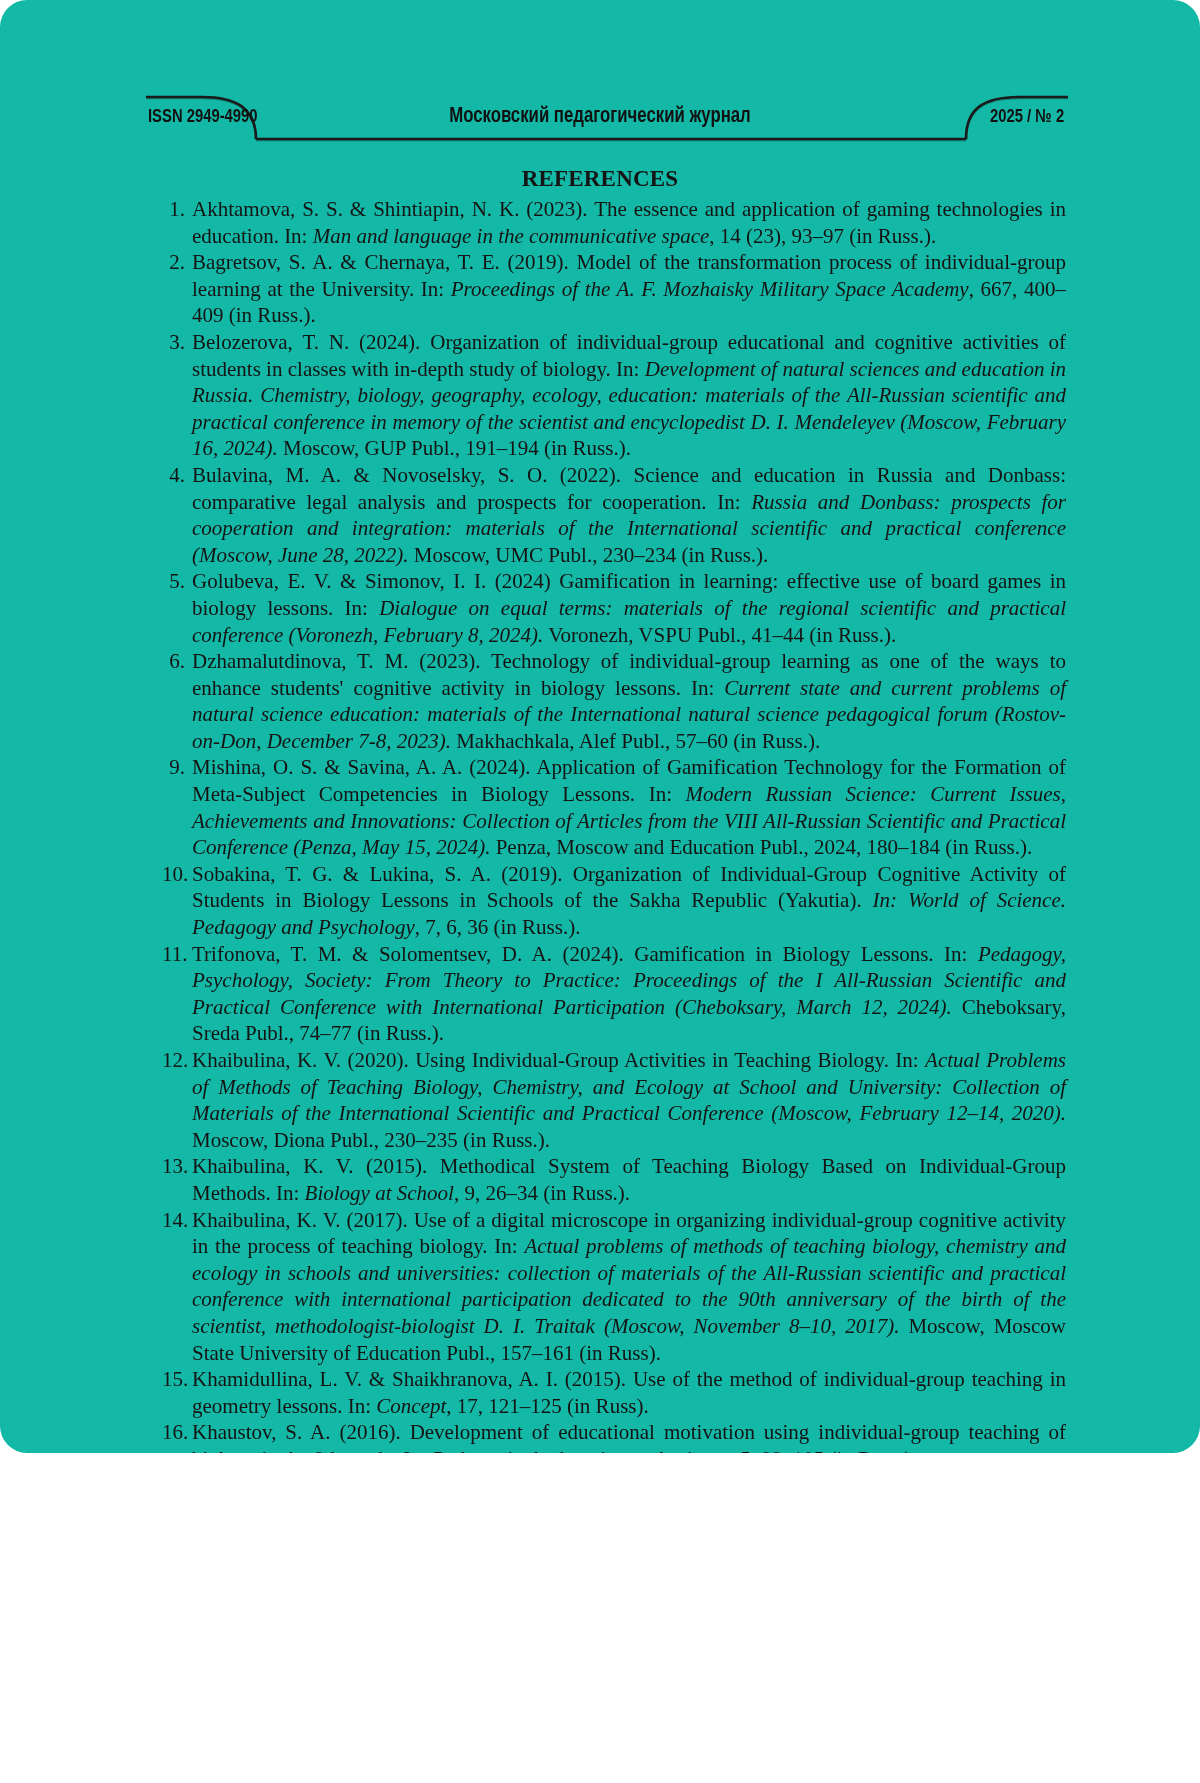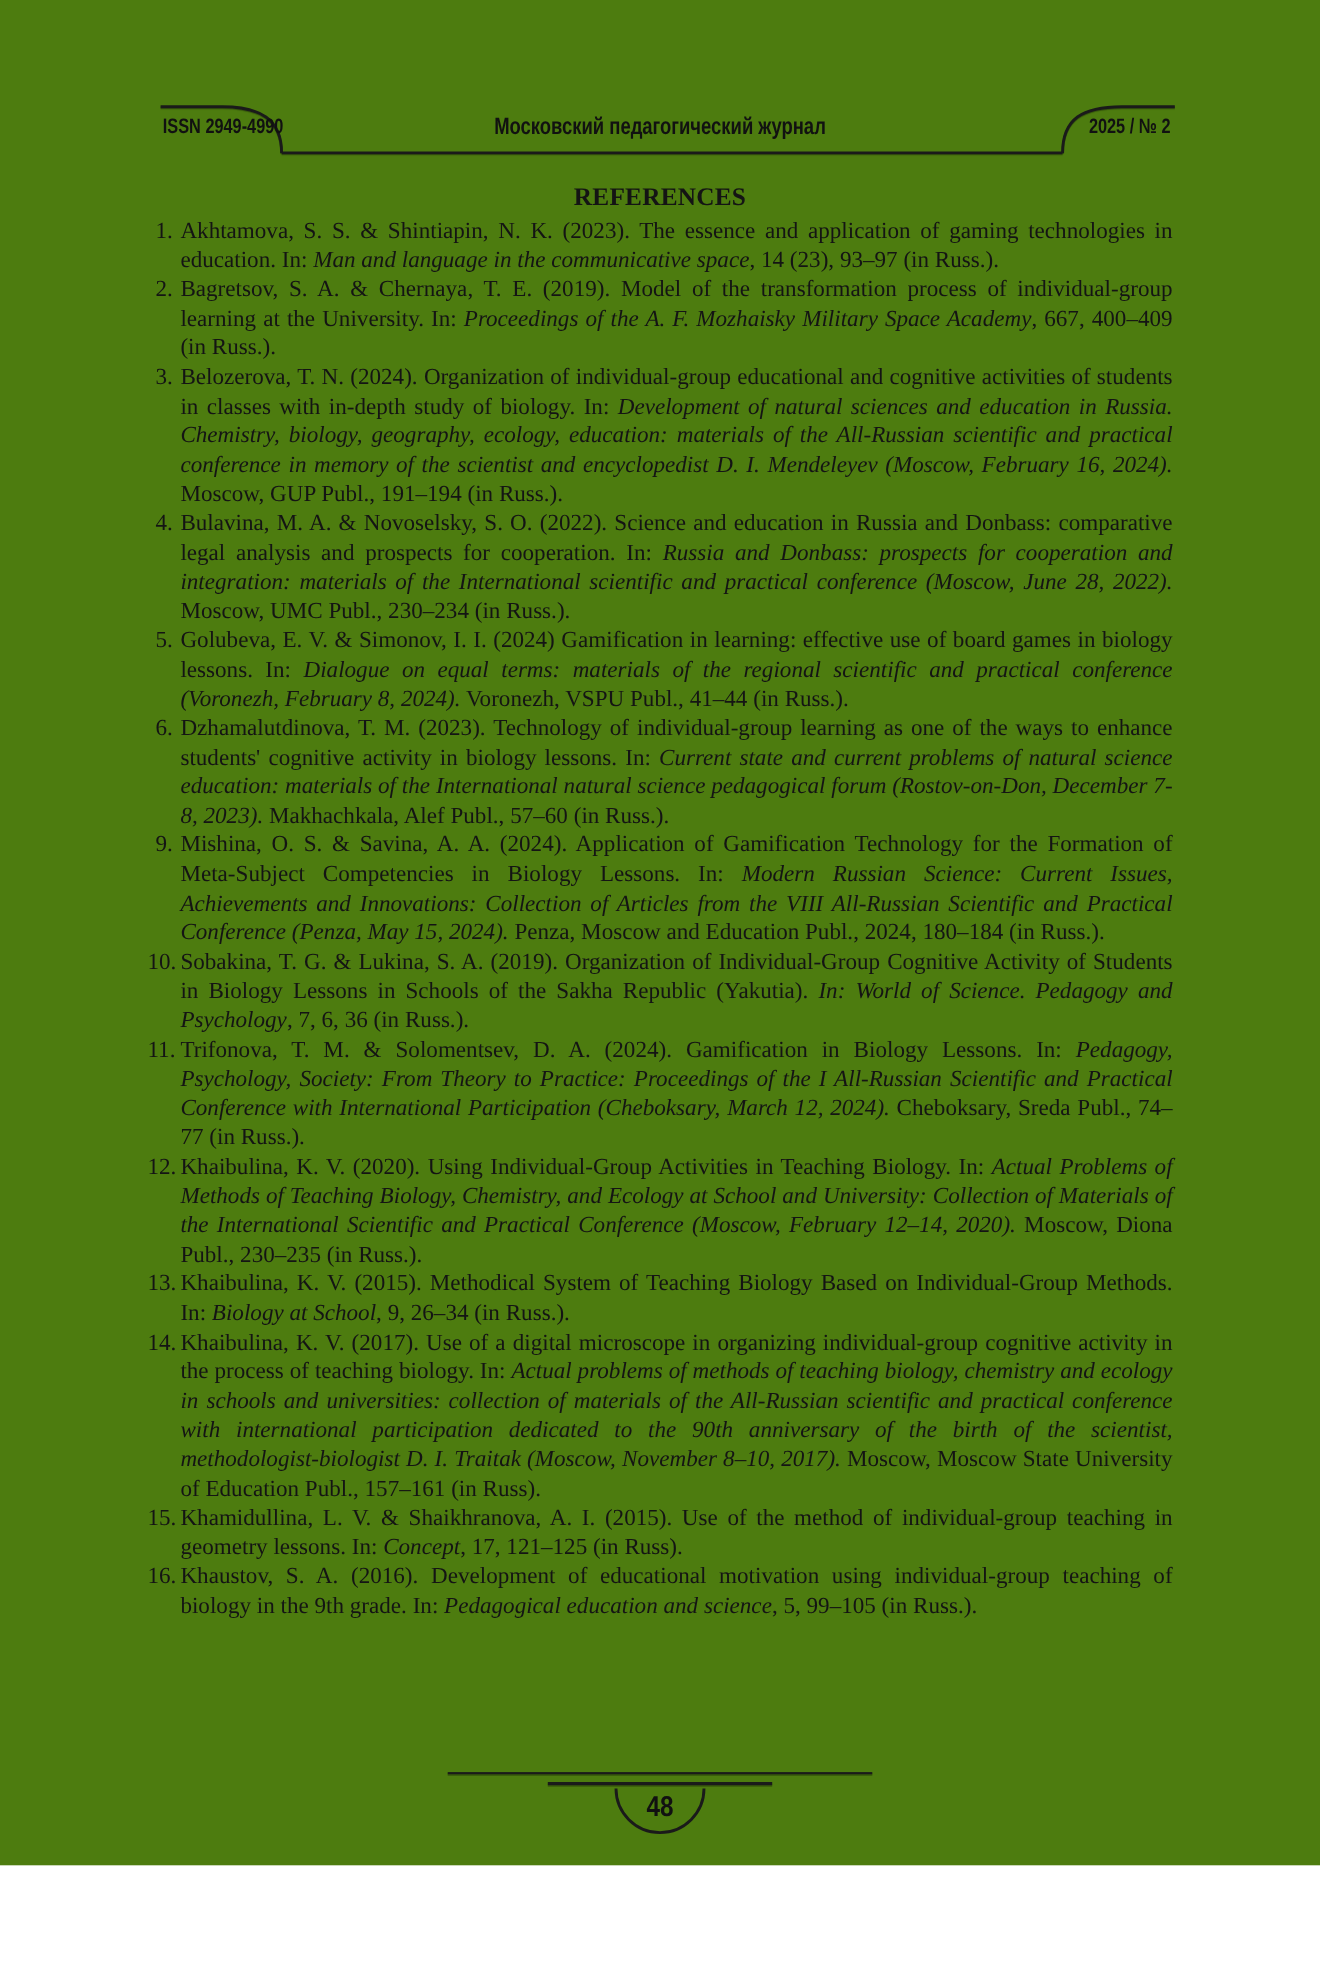--- a/index.html
+++ b/index.html
@@ -1,22 +1,23 @@
 <!DOCTYPE html>
 <html lang="en"><head>
 <meta charset="utf-8">
 <style>
   html,body { margin:0; padding:0; background:#ffffff; }
   .page {
     position:relative;
-    width:1200px; height:1696px;
-    background:#4d7c0f;
+    width:1200px; height:1453px;
+    background:#14b8a6;
     color:#141414;
     font-family:"Liberation Serif", serif;
     overflow:hidden;
+    border-radius:27px;
   }
 
   
   .journal-header {
     position:absolute; top:90px; left:130px;
     width:940px; height:60px;
   }
   .journal-header svg { position:absolute; top:0; left:0; filter:drop-shadow(0 1.5px 0 rgba(0,0,0,0.28)); }
   .hdr-text {
     position:absolute;
@@ -34,21 +35,21 @@
     position:absolute; top:166px; left:134px; width:932px;
   }
   .refs-heading {
     margin:0 0 4px 0;
     text-align:center;
     font-size:23px;
     font-weight:bold;
     letter-spacing:0.2px;
   }
   .ref-list { font-size:21px; line-height:26.6px; text-align:justify; }
-  .ref-item { padding-left:30px; }
+  .ref-item { padding-left:30px;margin-left:28px; }
   .ref-num {
     display:inline-block;
     width:23px; margin-left:-30px; margin-right:7px;
     text-align:right;
   }
   .seg-i { font-style:italic; }
 
   
   .page-footer {
     position:absolute; top:1611px; left:0; width:100%;

